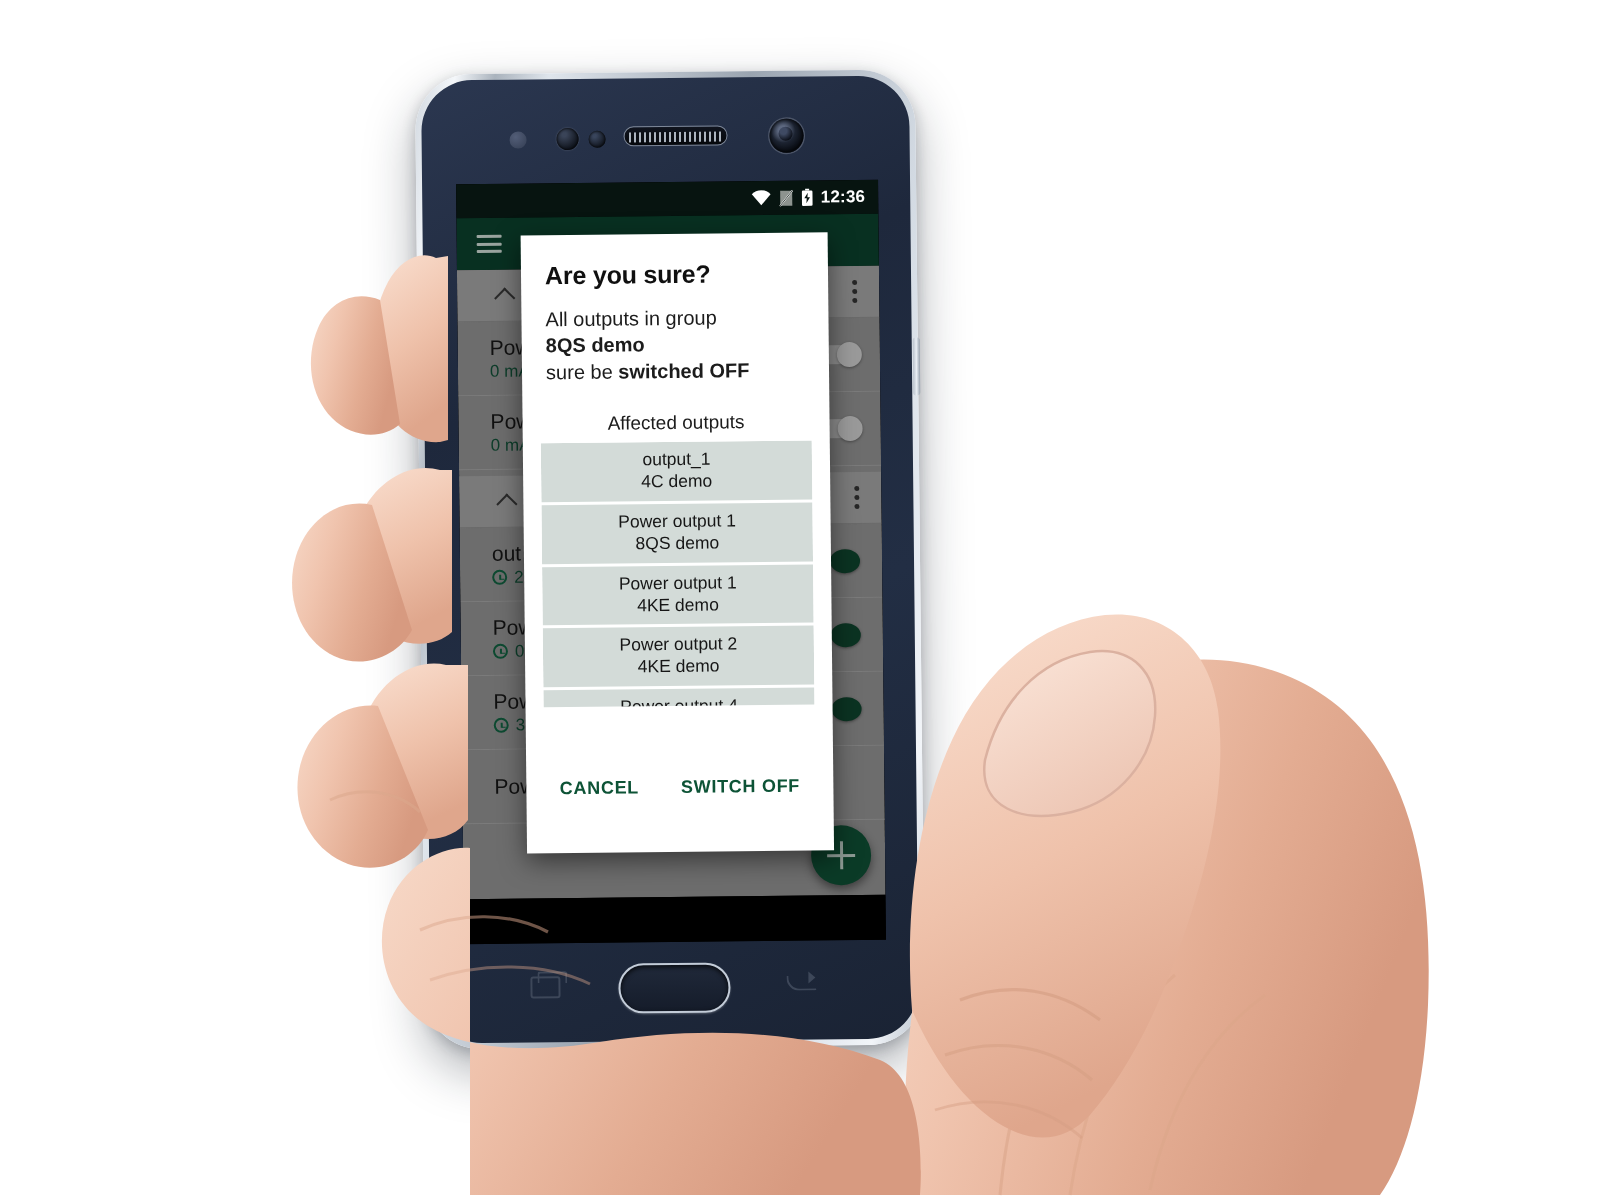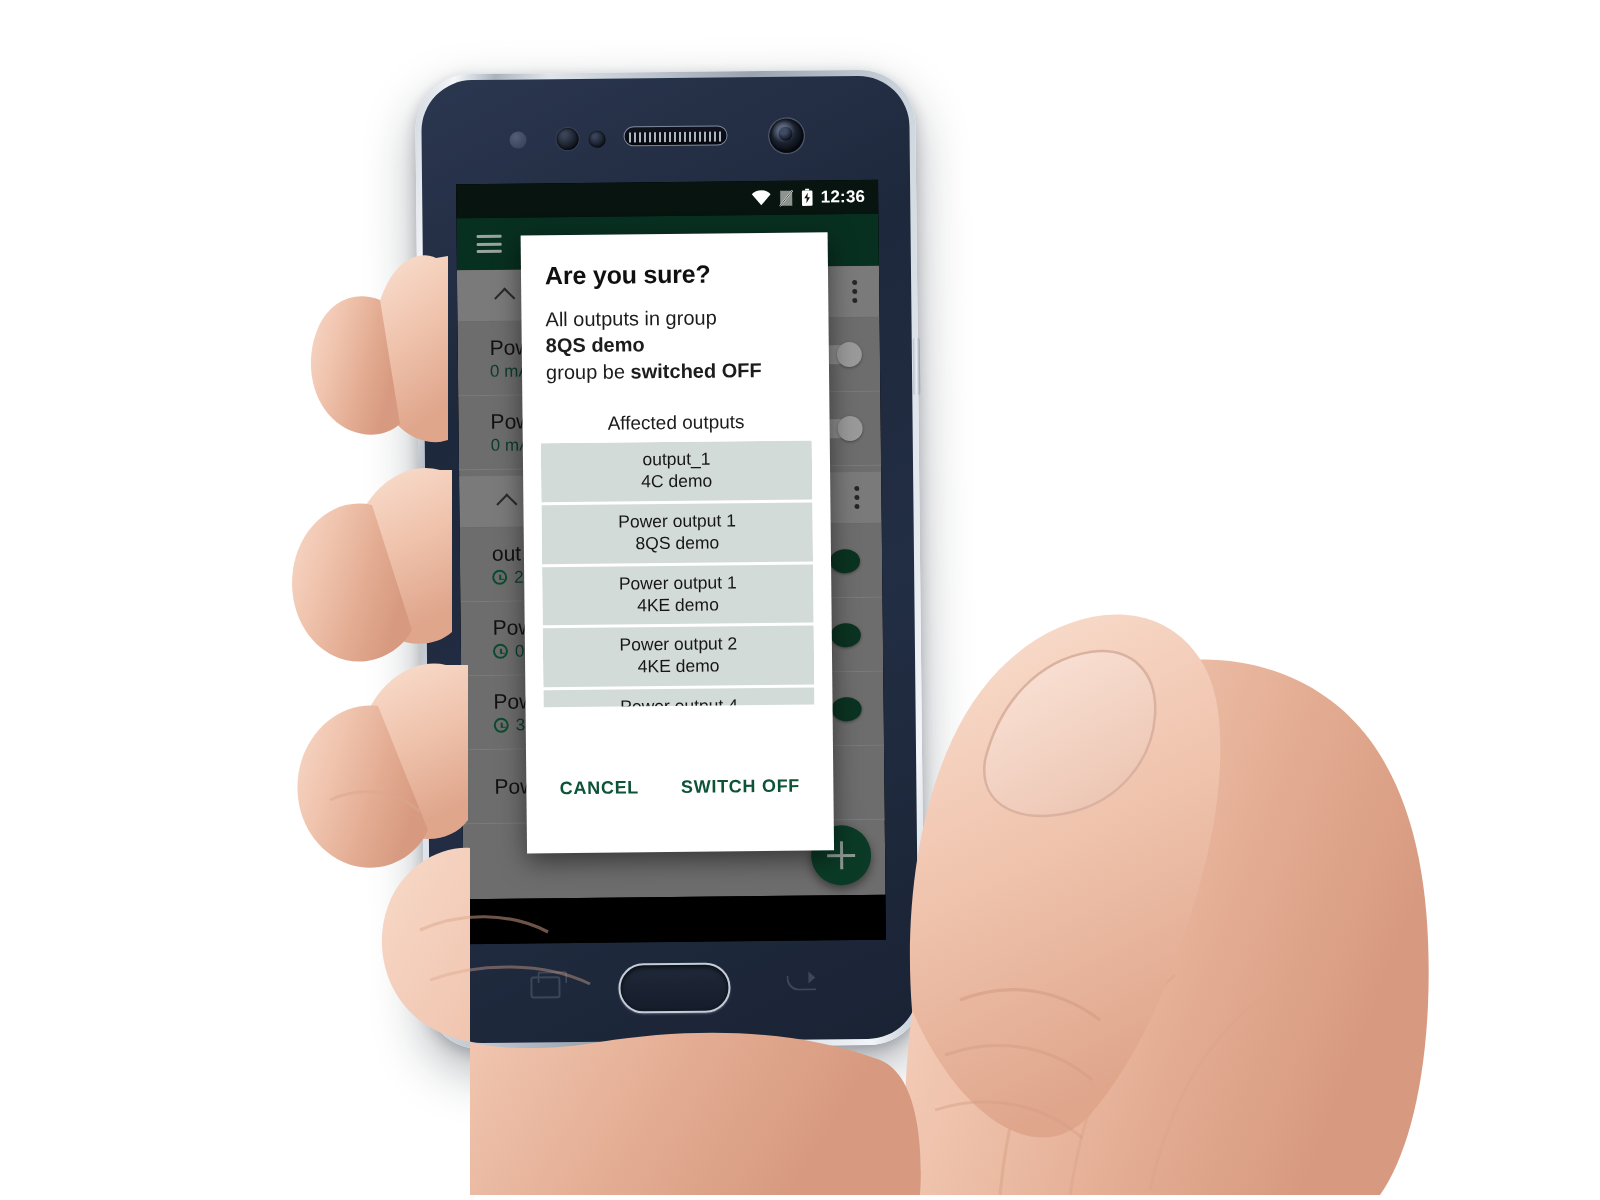--- a/index.html
+++ b/index.html
@@ -327,21 +327,21 @@
           <div id="fab">
             <div class="plus"></div>
           </div>
         </div>
 
         <div id="dialog">
           <div id="dlg-title">Are you sure?</div>
           <div id="dlg-msg">
             <div>All outputs in group</div>
             <div class="b">8QS demo</div>
-            <div><span>group be </span><span class="b">switched OFF</span></div>
+            <div><span>sure be </span><span class="b">switched OFF</span></div>
           </div>
           <div id="dlg-list-label">Affected outputs</div>
           <div id="dlg-list">
               <div class="aff-row">
                 <div class="aff-name">output_1</div>
                 <div class="aff-group">4C demo</div>
               </div>
               <div class="aff-row">
                 <div class="aff-name">Power output 1</div>
                 <div class="aff-group">8QS demo</div>

